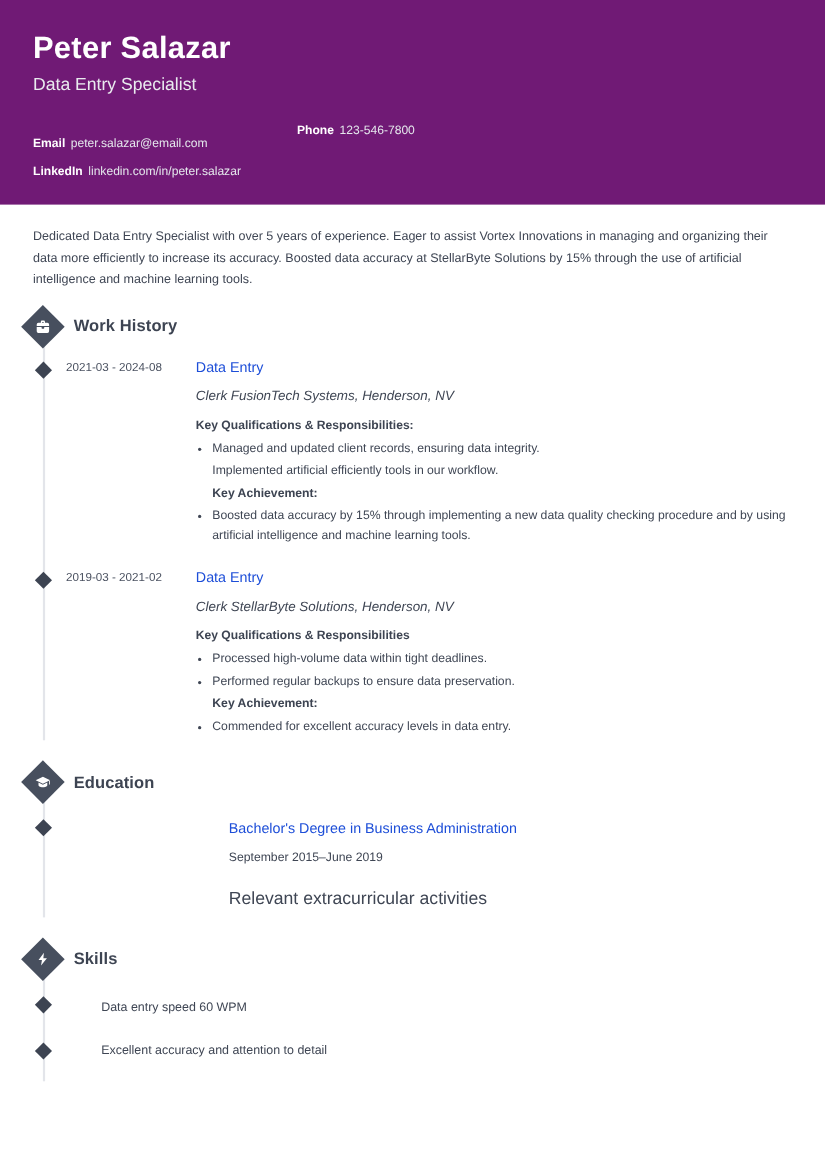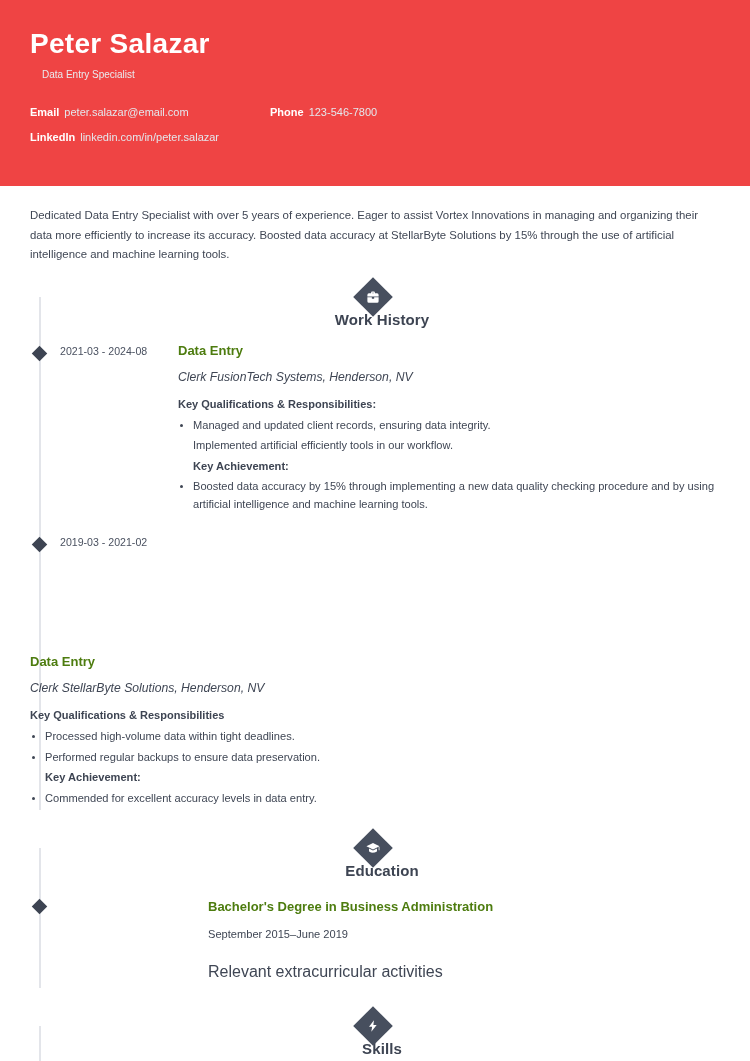--- a/index.html
+++ b/index.html
@@ -10,54 +10,54 @@
   body {
     width: 750px;
     height: 1061px;
     font-family: "Liberation Sans", sans-serif;
     color: #3d4452;
     overflow: hidden;
   }
 
   
   .header {
-    background: #ef4444;
+    background: #701a75;
     padding: 28px 30px 26px 30px;
     box-sizing: border-box;
     height: 186px;
   }
   .name {
     font-size: 28px;
     font-weight: bold;
     color: #ffffff;
     letter-spacing: 0.3px;
     margin: 0 0 9px 0;
     line-height: 1.15;
   }
   .role {
-    font-size: 10px;
+    font-size: 16px;
     color: #e9ebef;
     font-weight: normal;
-    margin: 0 0 26px 12px;
+    margin: 0 0 26px 0;
   }
   .contact-row {
     display: flex;
     margin-bottom: 13px;
   }
   .contact-item {
     font-size: 11px;
     color: #e4e7ec;
     white-space: nowrap;
   }
   .contact-item .c-label {
     font-weight: bold;
     color: #ffffff;
     margin-right: 5px;
   }
-  .contact-col-1 { width: 240px; }
+  .contact-col-1 { width: 240px; margin-top: 12px; }
 
   
   .body-wrap {
     padding: 0 30px 0 30px;
     box-sizing: border-box;
     position: relative;
   }
   .summary {
     font-size: 11.4px;
     line-height: 1.72;
@@ -80,21 +80,20 @@
     background: #e3e5ea;
     z-index: 0;
   }
   .section-head {
     display: flex;
     align-items: center;
     position: relative;
     z-index: 2;
     margin-bottom: 6px;
     padding-top: 12px;
-    flex-direction: column;
   }
   .diamond-badge {
     width: 28px;
     height: 28px;
     background: #474f5e;
     transform: rotate(45deg);
     display: flex;
     align-items: center;
     justify-content: center;
     flex: 0 0 auto;
@@ -142,22 +141,22 @@
     padding-left: 0;
     max-width: 545px;
   }
   .entry-main-noDate {
     margin-left: 178px;
     flex: 1 1 auto;
     max-width: 545px;
   }
   .job-title {
     font-size: 13px;
-    font-weight: bold;
-    color: #4d7c0f;
+    font-weight: normal;
+    color: #1d4ed8;
     margin-bottom: 12px;
   }
   .job-company {
     font-size: 12.2px;
     font-style: italic;
     color: #3f4654;
     margin-bottom: 14px;
   }
   .quals-label {
     font-size: 11px;
@@ -285,21 +284,21 @@
         <div class="quals-label">Key Qualifications &amp; Responsibilities:</div>
         <ul class="bullets">
           <li class="dot">Managed and updated client records, ensuring data integrity.</li>
           <li class="nodot">Implemented artificial efficiently tools in our workflow.</li>
           <li class="nodot bold-line">Key Achievement:</li>
           <li class="dot">Boosted data accuracy by 15% through implementing a new data quality checking procedure and by using artificial intelligence and machine learning tools.</li>
         </ul>
       </div>
     </div>
 
-    <div class="entry" style="padding-top:18px;flex-direction:column;">
+    <div class="entry" style="padding-top:18px;">
       <div class="bullet-diamond" style="top:23px;"></div>
       <div class="entry-dates">2019-03  - 2021-02</div>
       <div class="entry-main">
         <div class="job-title">Data Entry</div>
         <div class="job-company">Clerk StellarByte Solutions, Henderson, NV</div>
         <div class="quals-label">Key Qualifications &amp; Responsibilities</div>
         <ul class="bullets">
           <li class="dot">Processed high-volume data within tight deadlines.</li>
           <li class="dot">Performed regular backups to ensure data preservation.</li>
           <li class="nodot bold-line">Key Achievement:</li>

